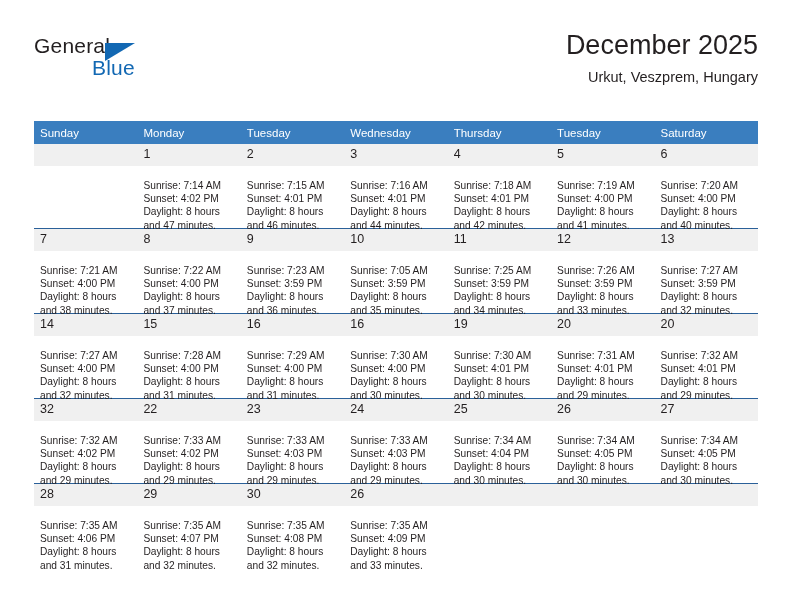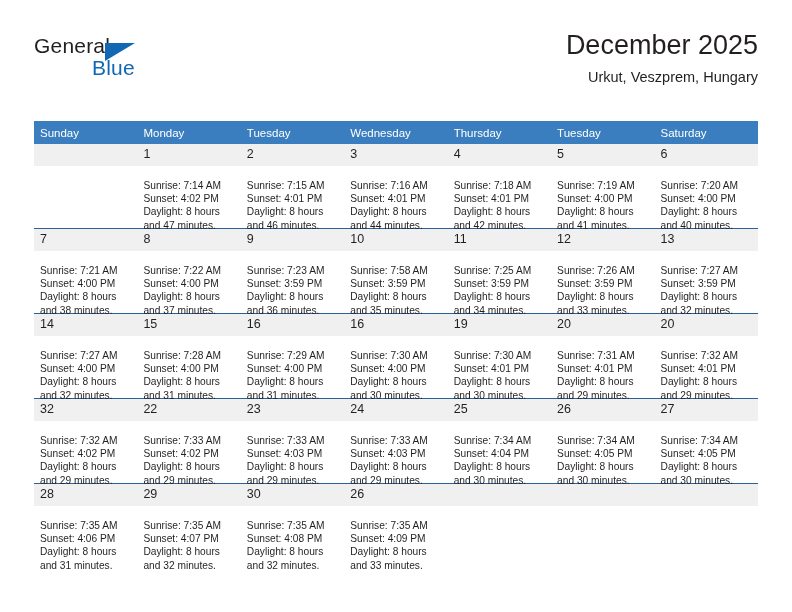--- a/index.html
+++ b/index.html
@@ -284,21 +284,21 @@
                 <div>Sunset: 3:59 PM</div>
                 <div>Daylight: 8 hours</div>
                 <div>and 36 minutes.</div>
               </div>
             </div>
           </td>
         <td>
             <div class="daycell">
               <div class="daynum">10</div>
               <div class="dayinfo">
-                <div>Sunrise: 7:58 AM</div>
+                <div>Sunrise: 7:05 AM</div>
                 <div>Sunset: 3:59 PM</div>
                 <div>Daylight: 8 hours</div>
                 <div>and 35 minutes.</div>
               </div>
             </div>
           </td>
         <td>
             <div class="daycell">
               <div class="daynum">11</div>
               <div class="dayinfo">

